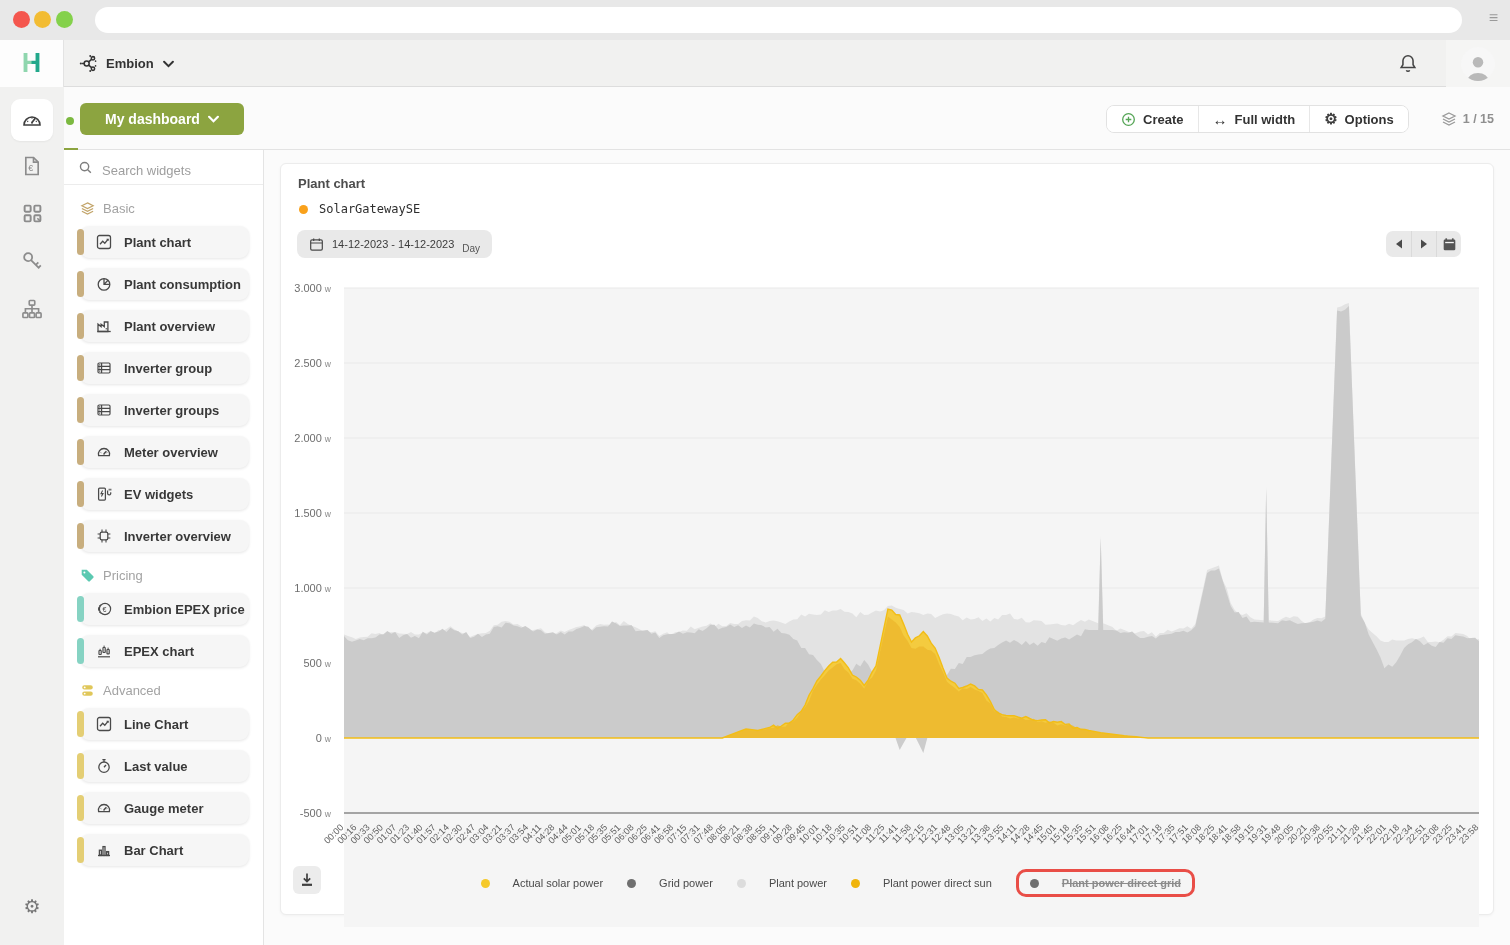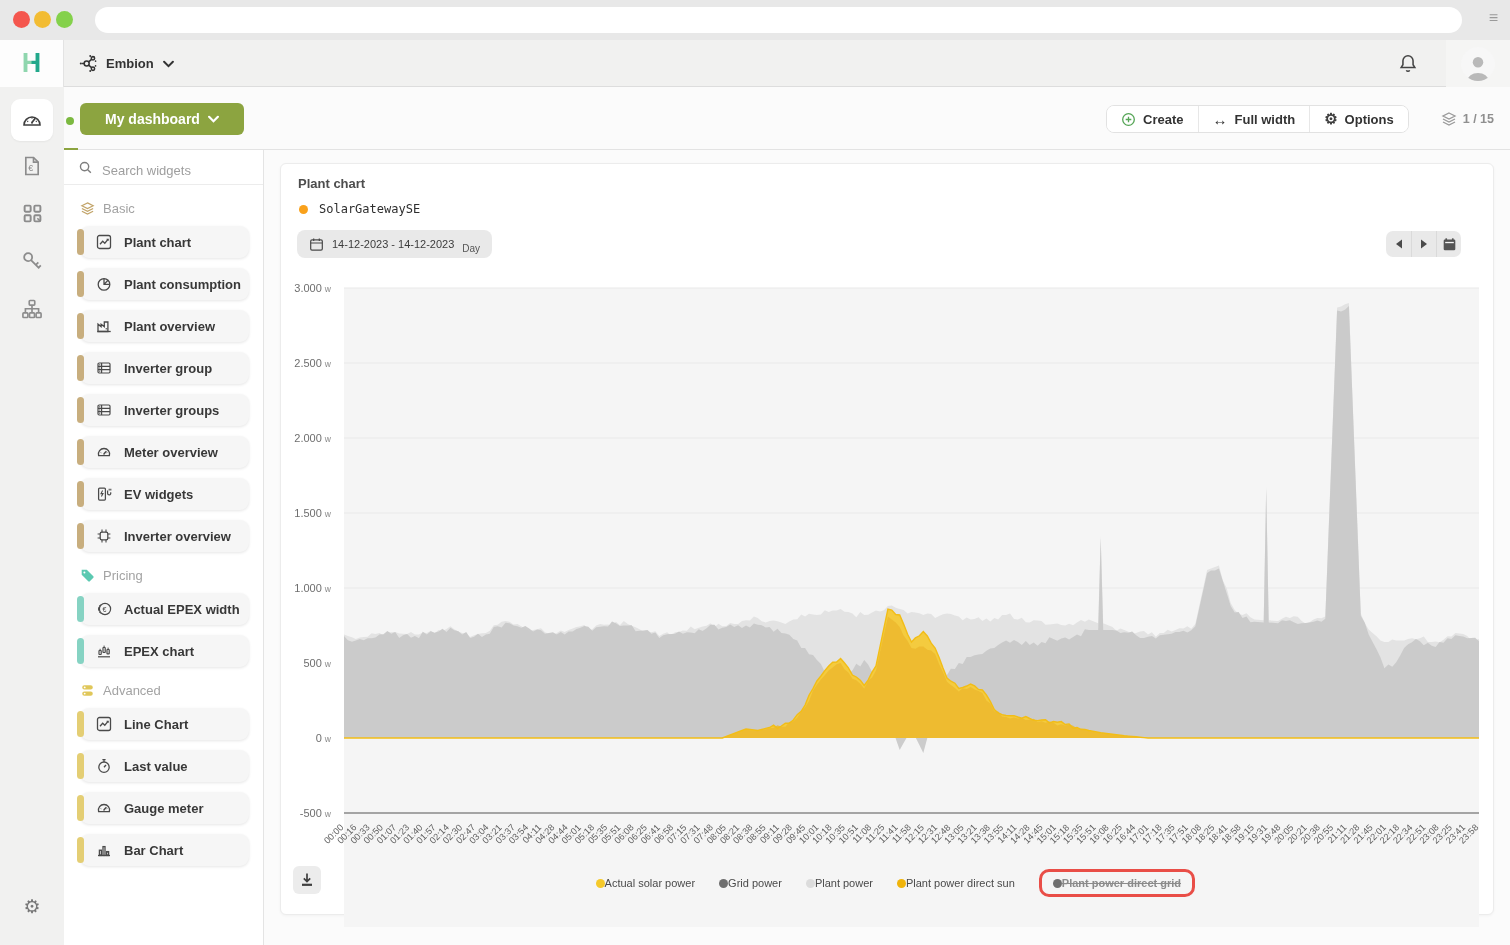--- a/index.html
+++ b/index.html
@@ -61,21 +61,21 @@
   #date-pill { position:absolute; left:16px; top:66px; height:28px; background:#e9e9e9; border-radius:8px; display:flex; align-items:center; gap:8px; padding:0 12px; cursor:pointer; color:#3c3c3c; }
   #date-range { font-size:11px; }
   #date-period { font-size:10px; color:#555; position:relative; top:4px; }
   #nav-pill { position:absolute; right:32px; top:67px; height:26px; background:#e9e9e9; border-radius:7px; display:flex; align-items:center; }
   .nav-seg { width:25px; height:26px; display:flex; align-items:center; justify-content:center; cursor:pointer; color:#4a4a4a; }
   .nav-seg + .nav-seg { border-left:1px solid #dadada; }
   #plot-wrap { position:absolute; left:63px; top:124px; width:1135px; height:639px; background:#f5f5f5; }
   #plot { overflow:visible; display:block; }
   #download-btn { position:absolute; left:12px; top:702px; width:28px; height:28px; background:#ececec; border-radius:6px; border:none; display:flex; align-items:center; justify-content:center; color:#3f3f3f; cursor:pointer; }
   #legend { position:absolute; right:298px; top:700px; height:38px; display:flex; align-items:center; gap:24px; }
-  .legend-item { display:flex; align-items:center; gap:0; cursor:pointer; }
+  .legend-item { display:flex; align-items:center; gap:23px; cursor:pointer; }
   .legend-dot { width:9px; height:9px; border-radius:50%; }
   .legend-label { font-size:11px; color:#4a4a4a; }
   .legend-item.disabled .legend-label { color:#8b8b8b; text-decoration:line-through; }
   .legend-ann { border:3px solid #e94e47; border-radius:10px; padding:5px 11px; }
   svg { display:block; }
 </style>
 </head>
 <body>
 
 <div id="chrome">
@@ -328,21 +328,21 @@
       </div>
       <div class="widget-item">
         <span class="accent" style="background: rgb(134, 211, 195);"></span>
         <span class="w-icon">
           <svg width="16" height="16" viewBox="0 0 16 16" fill="none" stroke="currentColor" stroke-width="1.2">
             <circle cx="9" cy="8" r="5.6"></circle>
             <path d="M3.4 5.6c-1.2.5-1.2 4.3 0 4.8M4.4 3.8c-.6.3-.9.8-1.1 1.3M4.4 12.2c-.6-.3-.9-.8-1.1-1.3" stroke-width="1"></path>
             <text x="6.4" y="10.6" font-size="7" fill="currentColor" stroke="none" font-family="Liberation Sans, sans-serif">€</text>
           </svg>
         </span>
-        <span class="w-label">Actual EPEX width</span>
+        <span class="w-label">Embion EPEX price</span>
       </div>
       <div class="widget-item">
         <span class="accent" style="background: rgb(134, 211, 195);"></span>
         <span class="w-icon">
           <svg width="16" height="16" viewBox="0 0 16 16" fill="none" stroke="currentColor" stroke-width="1.2">
             <path d="M2 13.8h12"></path>
             <rect x="3" y="7.5" width="2.2" height="4" rx="0.4"></rect>
             <rect x="7" y="4.5" width="2.2" height="5" rx="0.4"></rect>
             <rect x="11" y="6.5" width="2.2" height="4.4" rx="0.4"></rect>
             <path d="M4.1 5.8v1.7M8.1 2.6v1.9M12.1 4.6v1.9" stroke-width="1"></path>

